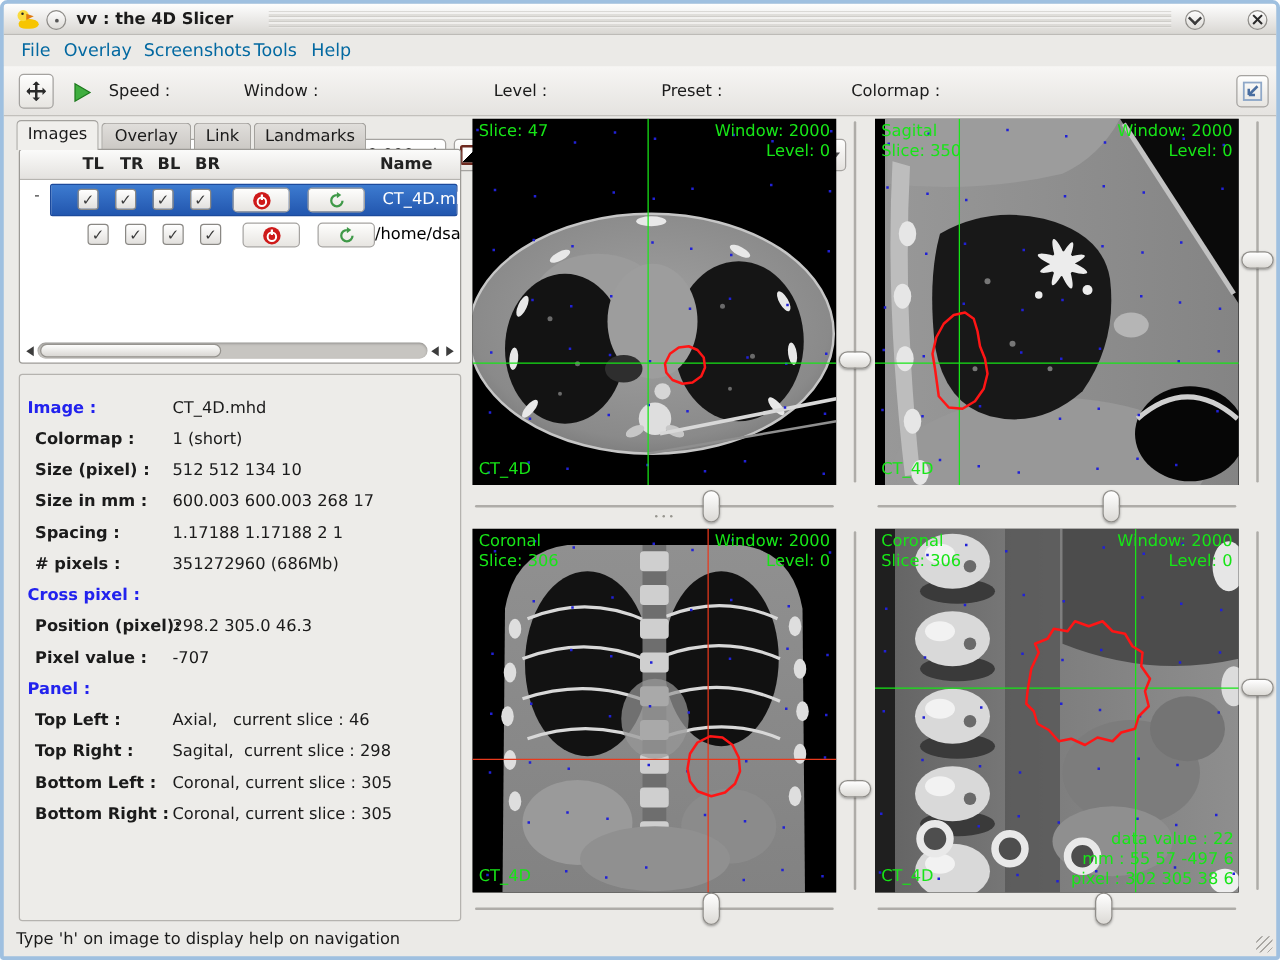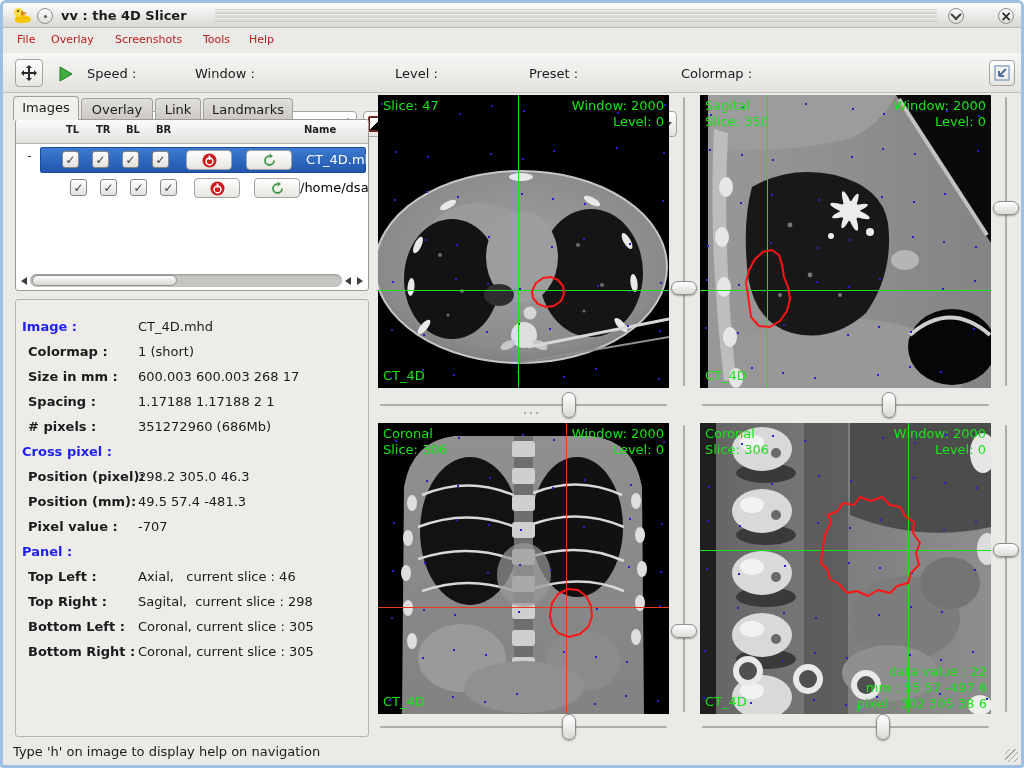--- a/index.html
+++ b/index.html
@@ -20,21 +20,21 @@
   .duck .eye{position:absolute;left:4px;top:3px;width:2px;height:2px;background:#222;border-radius:50%}
   .tb-circle{position:absolute;top:5px;width:16px;height:16px;border:1px solid #8f8d89;border-radius:50%;
     background:linear-gradient(#fdfdfd,#dedcd8);display:flex;align-items:center;justify-content:center}
   .tb-circle .dot{width:3px;height:3px;background:#555;border-radius:50%}
   .title-text{position:absolute;left:58px;top:5px;font-size:13px;font-weight:bold;color:#1b1b1b}
   .title-stripes{position:absolute;left:212px;top:6px;width:722px;height:13px;opacity:.75;
     background:repeating-linear-gradient(to bottom,#c6c4c0 0 1px,#f4f3f1 1px 2px,#dad8d4 2px 4px)}
   .chev{width:8px;height:8px;border-right:2px solid #3a3a3a;border-bottom:2px solid #3a3a3a;transform:rotate(45deg) translate(-1px,-1px)}
   .close-x{font-size:14px;font-weight:bold;color:#2a2a2a;line-height:1}
   
-  .menubar{position:absolute;left:0;top:26px;right:0;height:23px;background:#ebeae7;font-size:11px;color:#b91c1c}
+  .menubar{position:absolute;left:0;top:26px;right:0;height:23px;background:#ebeae7;font-size:14px;color:#0369a1}
   .menubar span{position:absolute;top:4px;cursor:default}
   
   .toolbar{position:absolute;left:0;top:50px;right:0;height:40px;
     background:linear-gradient(#f7f6f4,#e5e3e0);border-bottom:1px solid #c2c0bc}
   .tbtn{position:absolute;background:linear-gradient(#fefefd,#e7e5e1);border:1px solid #a5a3a0;border-radius:4px;
     box-shadow:inset 0 1px 0 #fff;display:flex;align-items:center;justify-content:center}
   .tlabel{position:absolute;top:13px;font-size:13px;color:#1b1b1b}
   .spin{position:absolute;top:58px;height:26px;background:#fff;border:1px solid #a5a3a0;border-radius:4px;
     display:flex;align-items:center}
   .spin .val{flex:1;padding-left:7px;font-size:13px;color:#111}
@@ -47,21 +47,21 @@
   .contrast-icon{width:16px;height:16px;border:2px solid #6e2a20;border-radius:2px;
     background:linear-gradient(135deg,#ffffff 0 50%,#000 50% 100%)}
   
   .tab{position:absolute;height:22px;top:95px;font-size:13px;color:#1b1b1b;text-align:center;line-height:21px;
     border:1px solid #a3a19d;border-bottom:none;border-radius:4px 4px 0 0;background:linear-gradient(#e0dedb,#cbc8c4)}
   .tab.active{top:93px;height:24px;background:#f0efec;z-index:2}
   
   .treeframe{position:absolute;left:12px;top:116px;width:354px;height:172px;background:#fff;
     border:1px solid #9c9a96;border-radius:3px;overflow:hidden;z-index:1}
   .treehead{position:absolute;left:0;top:0;right:0;height:24px;background:linear-gradient(#fbfbfa,#e4e2df);
-    border-bottom:1px solid #b6b4b0;font-size:10px;font-weight:bold;color:#222}
+    border-bottom:1px solid #b6b4b0;font-size:13px;font-weight:bold;color:#222}
   .treehead span{position:absolute;top:4px}
   .trow{position:absolute;left:2px;right:2px;height:26px;font-size:13px}
   .trow.selected .rowbg{position:absolute;left:22px;right:0;top:0;bottom:0;border-radius:2px;
     background:linear-gradient(#3d7bd0,#2256ae);border:1px solid #1c4a9c}
   .expander{position:absolute;left:6px;top:5px;width:11px;height:11px;font-size:12px;line-height:9px;text-align:center;color:#333}
   .cb{position:absolute;top:4px;width:17px;height:17px;background:linear-gradient(#ffffff,#e2e0dd);
     border:1px solid #8a8884;border-radius:3px;display:flex;align-items:center;justify-content:center;
     font-size:12px;font-weight:bold;color:#3a3a3a}
   .minibtn{position:absolute;top:3px;width:46px;height:20px;background:linear-gradient(#fefefd,#e7e5e1);
     border:1px solid #a5a3a0;border-radius:4px;display:flex;align-items:center;justify-content:center}
@@ -295,41 +295,41 @@
   <div class="infoframe">
     <div class="irow">
         <span class="lbl hdr">Image :</span>
         <span class="val">CT_4D.mhd</span>
       </div>
     <div class="irow">
         <span class="lbl">Colormap :</span>
         <span class="val">1 (short)</span>
       </div>
     <div class="irow">
+        <span class="lbl">Size (pixel) :</span>
+        <span class="val">512 512 134 10</span>
+      </div>
+    <div class="irow">
         <span class="lbl">Size in mm :</span>
         <span class="val">600.003 600.003 268 17</span>
       </div>
     <div class="irow">
         <span class="lbl">Spacing :</span>
         <span class="val">1.17188 1.17188 2 1</span>
       </div>
     <div class="irow">
         <span class="lbl"># pixels :</span>
         <span class="val">351272960 (686Mb)</span>
       </div>
     <div class="irow">
         <span class="lbl hdr">Cross pixel :</span>
       </div>
     <div class="irow">
         <span class="lbl">Position (pixel):</span>
         <span class="val">298.2 305.0 46.3</span>
-      </div>
-    <div class="irow">
-        <span class="lbl">Position (mm):</span>
-        <span class="val">49.5 57.4 -481.3</span>
       </div>
     <div class="irow">
         <span class="lbl">Pixel value :</span>
         <span class="val">-707</span>
       </div>
     <div class="irow">
         <span class="lbl hdr">Panel :</span>
       </div>
     <div class="irow">
         <span class="lbl">Top Left :</span>

